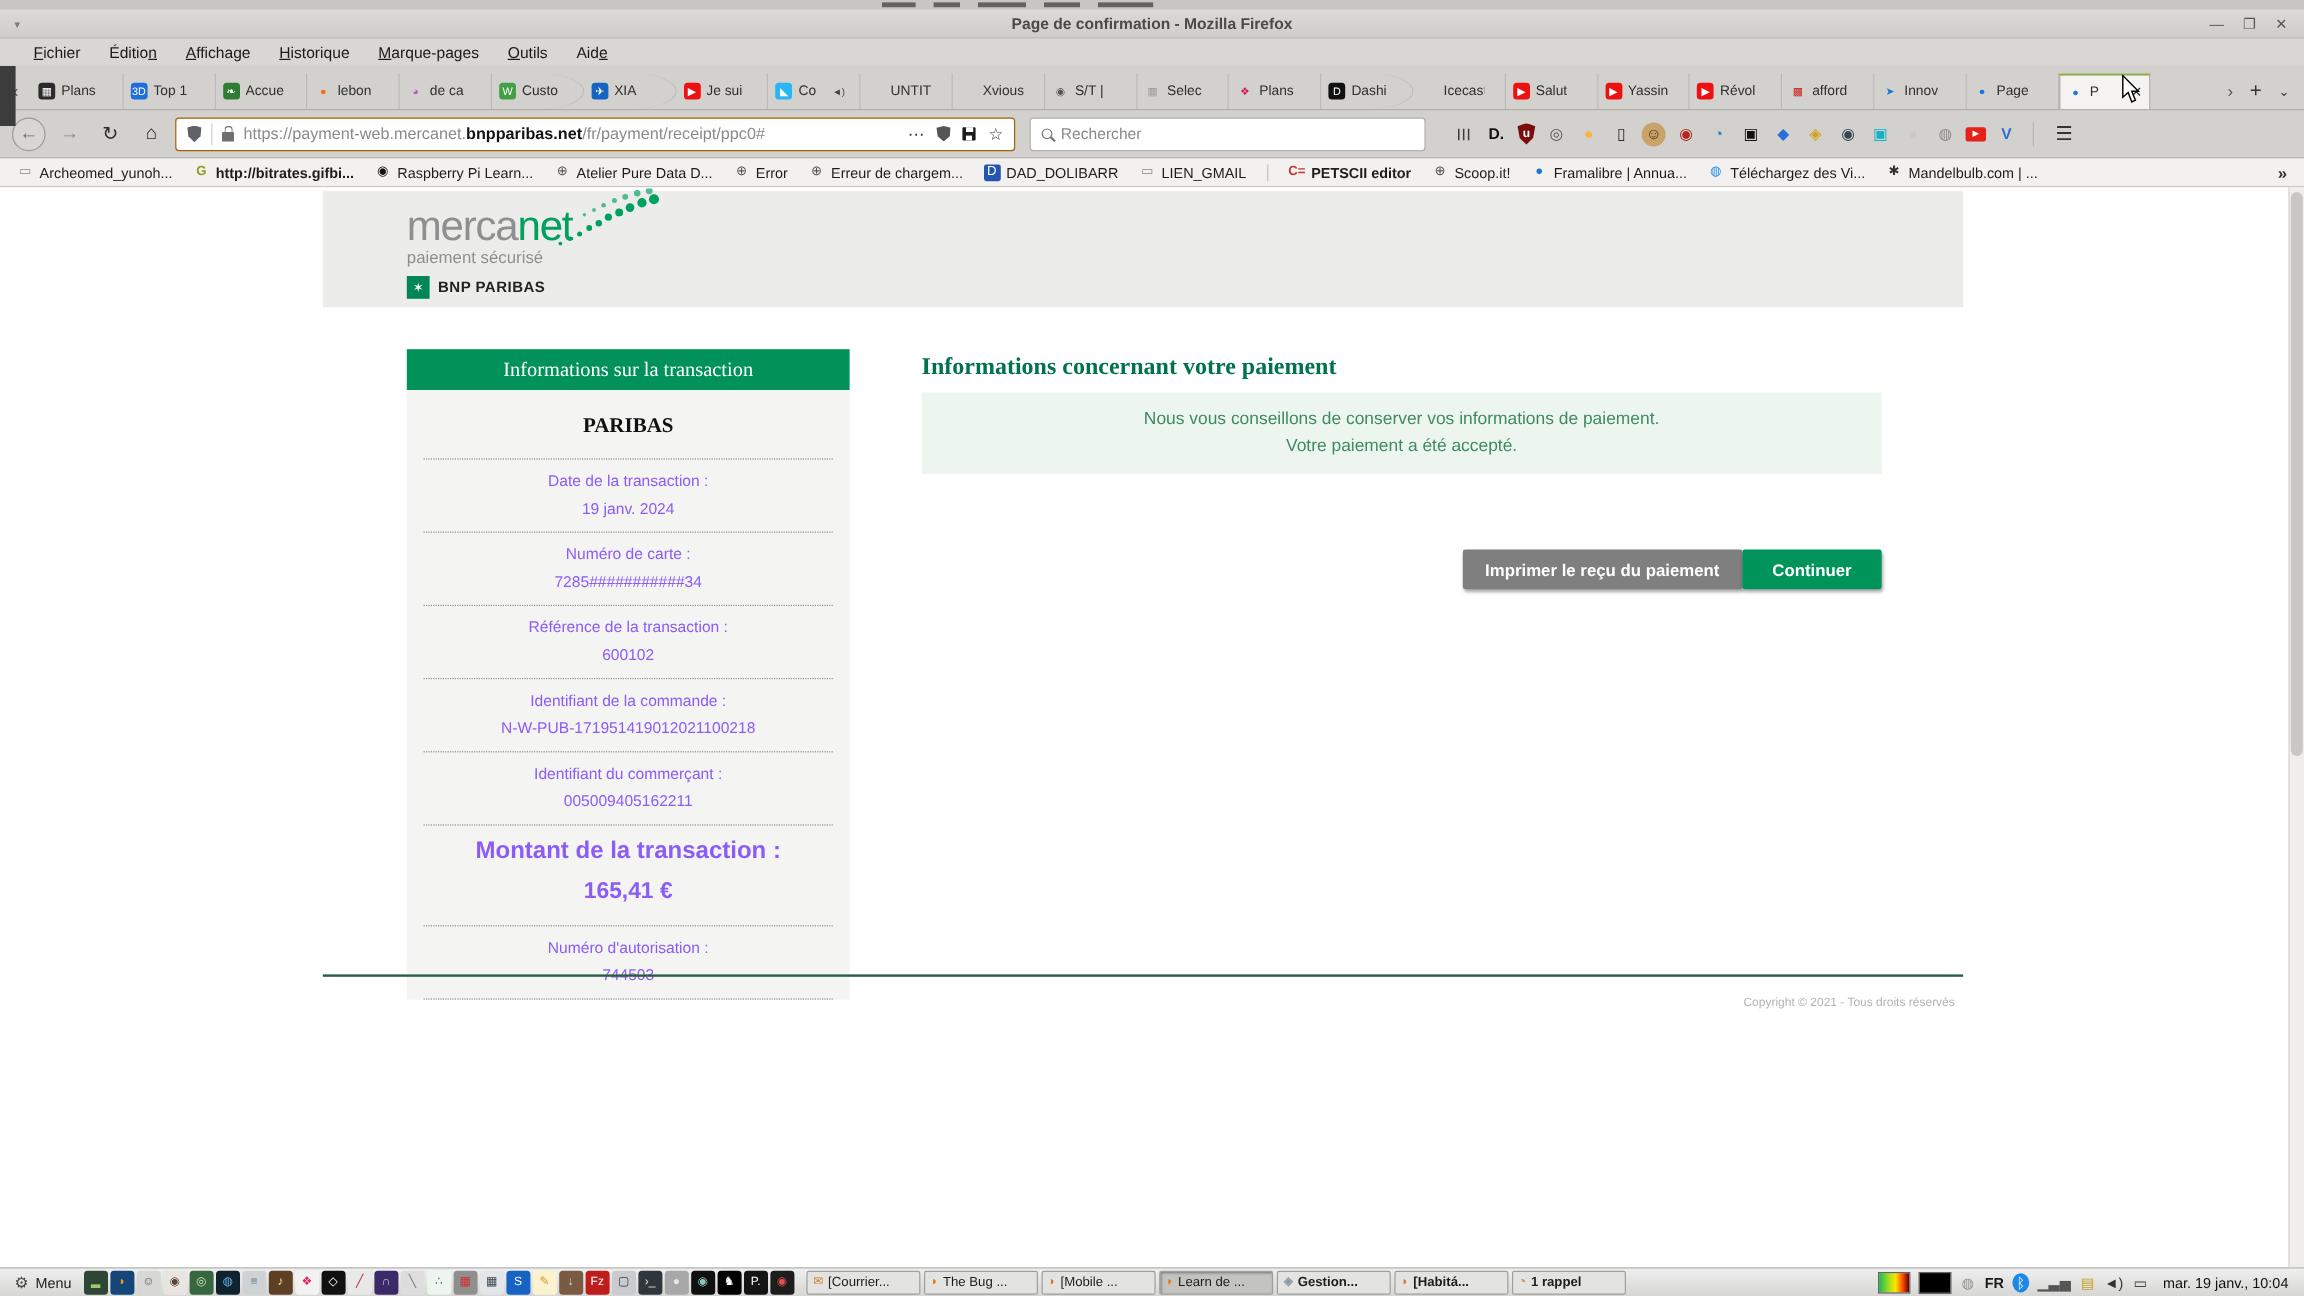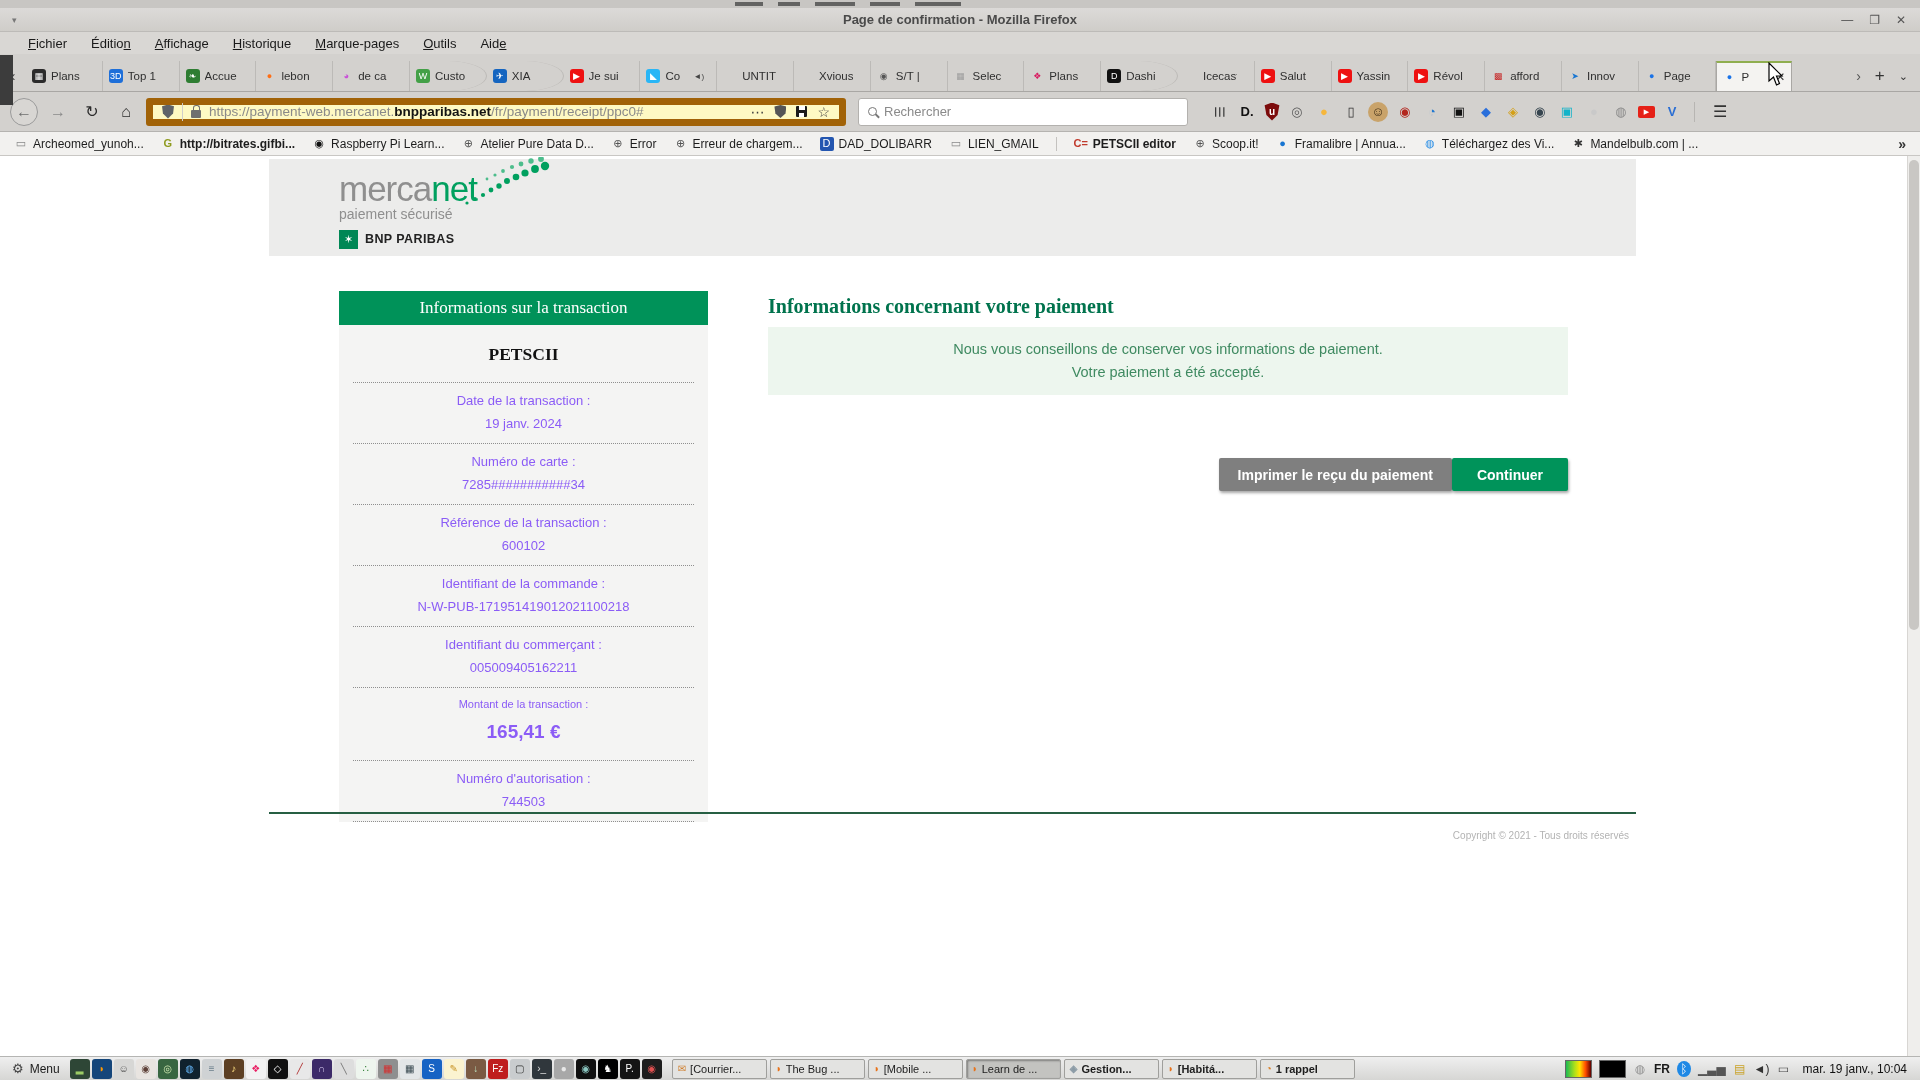--- a/index.html
+++ b/index.html
@@ -25,21 +25,21 @@
   .tlabel{overflow:hidden;flex:1}
   .textra{font-size:8px;color:#444}
   .tclose{font-size:12px;color:#333;margin-left:1px}
   .tab-controls{display:flex;align-items:center;gap:14px;padding:0 12px;height:30px;color:#333}
   .tc-new{font-size:17px}.tc-list{font-size:11px}.tc-scroll{font-size:14px;color:#555}
   
   .navbar{height:40px;background:#d3d1ce;display:flex;align-items:center;padding:0 10px;gap:6px;border-bottom:1px solid #b5b3b0}
   .nav-btn{width:28px;height:28px;display:flex;align-items:center;justify-content:center;font-size:16px;color:#2c2c2c}
   .back{border:1px solid #9a9a9a;border-radius:50%;color:#6e6e6e;background:#d8d6d3}
   .fwd{color:#8a8a8a}
-  .urlbar{flex:0 0 700px;height:28px;background:#fef9c3;border:7px solid #a16207;border-radius:3px;display:flex;align-items:center;padding:0 9px;gap:8px}
+  .urlbar{flex:0 0 700px;height:28px;background:#ffffff;border:1px solid #a16207;border-radius:3px;display:flex;align-items:center;padding:0 9px;gap:8px}
   .i-shield{width:12px;height:14px;min-width:12px;background:#5f6368;clip-path:polygon(50% 0,100% 12%,92% 65%,50% 100%,8% 65%,0 12%)}
   .i-shield.small{width:11px;height:13px;background:#555}
   .vline{width:1px;height:18px;background:#d0cecb}
   .i-lock{width:10px;height:8px;min-width:10px;background:#6f6f6f;border-radius:1px;position:relative;margin-top:4px}
   .i-lock::before{content:"";position:absolute;top:-5px;left:1.5px;width:5px;height:5px;border:1.5px solid #6f6f6f;border-bottom:none;border-radius:3px 3px 0 0}
   .url-text{font-size:13.5px;color:#8a8a8a;white-space:nowrap;overflow:hidden;flex:1}
   .url-text .dom{color:#141414;font-weight:bold}
   .url-actions{display:flex;gap:10px;color:#3c3c3c;align-items:center;font-size:14px}
   .i-floppy{width:11px;height:11px;background:#1c1c1c;position:relative;border-radius:1px}
   .i-floppy::before{content:"";position:absolute;top:0;left:2.5px;width:6px;height:3.5px;background:#fff}
@@ -72,21 +72,21 @@
   .logo-tag{font-size:14px;color:#8f8f8f;margin-top:-2px}
   .bnp{display:flex;align-items:center;gap:7px;margin-top:8px}
   .bnp-box{width:19px;height:19px;background:#008755;display:flex;align-items:center;justify-content:center;color:#fff;font-size:11px}
   .bnp-name{font-size:12.5px;font-weight:bold;color:#222;letter-spacing:.4px}
   .panel{position:absolute;left:339px;top:135px;width:369px;background:#f4f4f3}
   .panel-header{background:#009259;color:#fff;font-family:"Liberation Serif",serif;font-size:17px;text-align:center;padding:7px 0}
   .panel-inner{padding:0 14px}
   .merchant{font-family:"Liberation Serif",serif;font-weight:bold;font-size:17.5px;text-align:center;padding:19px 0 17px;border-bottom:1px dotted #8f8f8f;color:#111}
   .row{text-align:center;padding:10px 0 12px;font-size:13px;color:#8b5cf6;border-bottom:1px dotted #8f8f8f}
   .rlabel{margin-bottom:8px}
-  .row.amount .rlabel{font-weight:normal;font-size:11px}
+  .row.amount .rlabel{font-weight:bold;font-size:20px}
   .row.amount .rvalue{font-weight:bold;font-size:19px;margin-top:11px;padding-bottom:5px}
   .payment{position:absolute;left:768px;top:139px;width:800px}
   .pay-heading{font-family:"Liberation Serif",serif;font-weight:bold;font-size:20px;color:#00734d;margin-bottom:9px}
   .pay-box{background:#edf6ee;color:#3f8a61;text-align:center;font-size:14.5px;padding:11px 0;line-height:1.6}
   .pay-buttons{display:flex;justify-content:flex-end;margin-top:63px}
   .btn{height:33px;display:flex;align-items:center;justify-content:center;color:#fff;font-size:14px;font-weight:bold;border-radius:2px;box-shadow:1px 2px 3px rgba(0,0,0,.35);cursor:pointer}
   .btn-print{background:#7f7f7f;padding:0 19px}
   .btn-continue{background:#00935a;padding:0 25px}
   .footline{position:absolute;left:269px;top:656px;width:1367px;border-top:2px solid #265f43}
   .copyright{position:absolute;left:269px;top:674px;width:1360px;text-align:right;font-size:10px;color:#b3b3b3}
@@ -428,21 +428,21 @@
       <div class="bnp">
         <span class="bnp-box">✶</span>
         <span class="bnp-name">BNP PARIBAS</span>
       </div>
     </div>
   </div>
 
   <div class="panel">
     <div class="panel-header">Informations sur la transaction</div>
     <div class="panel-inner">
-      <div class="merchant">PETSCII</div>
+      <div class="merchant">PARIBAS</div>
       <span>
         <div class="row">
             <div class="rlabel">Date de la transaction :</div>
             <div class="rvalue">19 janv. 2024</div>
           </div><div class="row">
             <div class="rlabel">Numéro de carte :</div>
             <div class="rvalue">7285###########34</div>
           </div><div class="row">
             <div class="rlabel">Référence de la transaction :</div>
             <div class="rvalue">600102</div>

